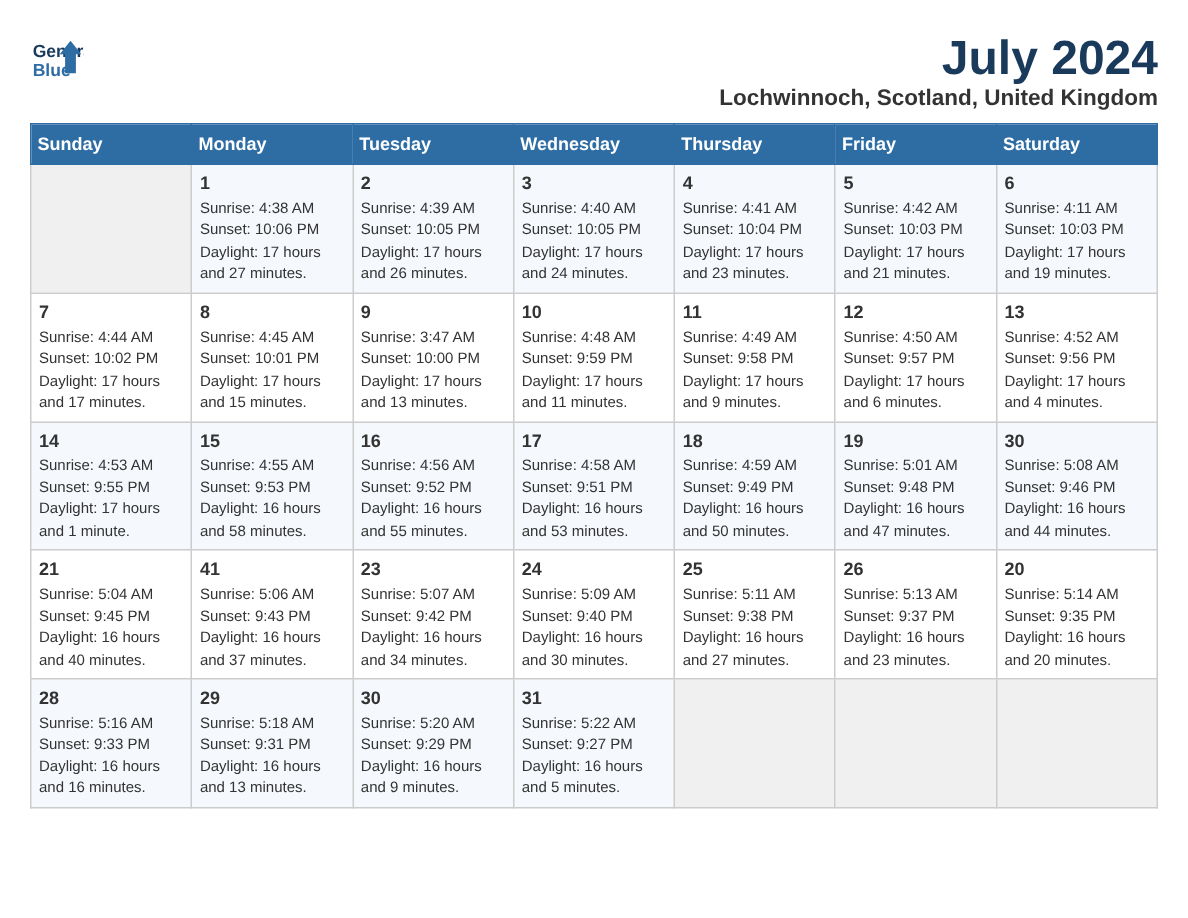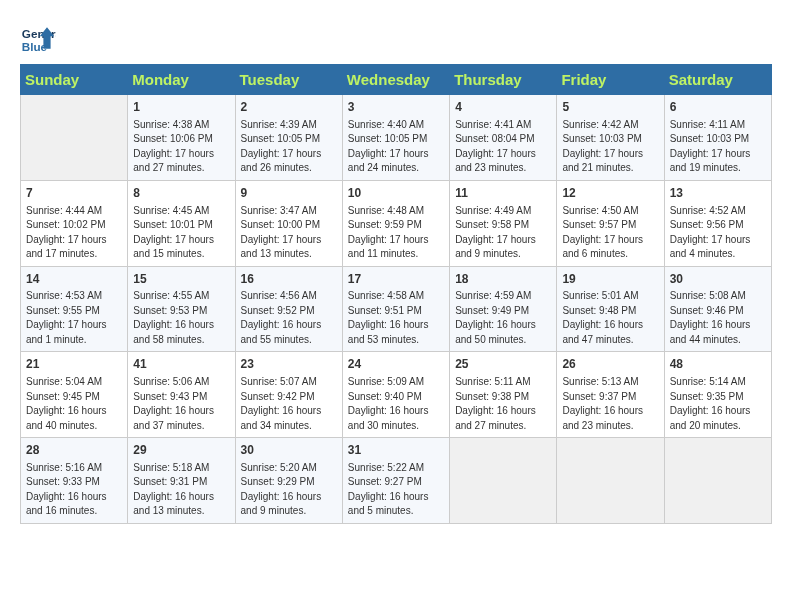--- a/index.html
+++ b/index.html
@@ -39,24 +39,24 @@
       color: #333;
       font-weight: bold;
     }
     table {
       width: 100%;
       border-collapse: collapse;
       font-size: 10.5px;
     }
     thead tr th {
       background-color: #2e6da4;
-      color: #bef264;
+      color: #ffffff;
       padding: 6px 4px;
       text-align: left;
-      font-size: 15px;
+      font-size: 12px;
       font-weight: bold;
       border: 1px solid #2e6da4;
     }
     tbody tr td {
       border: 1px solid #ccc;
       padding: 4px 5px;
       vertical-align: top;
       width: 107px;
       min-height: 80px;
       color: #333;
@@ -86,20 +86,24 @@
 </head>
 <body>
 
 <div class="header">
   <div class="logo">
     <svg class="logo-icon" viewBox="0 0 40 40">
       <text x="2" y="20" font-size="13" font-weight="bold" fill="#1a3a5c">General</text>
       <text x="2" y="34" font-size="13" font-weight="bold" fill="#2e6da4">Blue</text>
       <polygon points="30,8 38,18 34,18 34,32 26,32 26,18 22,18" fill="#2e6da4"></polygon>
     </svg>
+  </div>
+  <div class="title-block">
+    <div class="month-title">July 2024</div>
+    <div class="location-title">Lochwinnoch, Scotland, United Kingdom</div>
   </div>
 </div>
 
 <table>
   <thead>
     <tr id="header-row">
     <th>Sunday</th>
         <th>Monday</th>
         <th>Tuesday</th>
         <th>Wednesday</th>
@@ -125,21 +129,21 @@
         </td>
         <td>
           <span class="day-num">3</span>
           <div class="day-content">Sunrise: 4:40 AM
 Sunset: 10:05 PM
 Daylight: 17 hours and 24 minutes.</div>
         </td>
         <td>
           <span class="day-num">4</span>
           <div class="day-content">Sunrise: 4:41 AM
-Sunset: 08:04 PM
+Sunset: 10:04 PM
 Daylight: 17 hours and 23 minutes.</div>
         </td>
         <td>
           <span class="day-num">5</span>
           <div class="day-content">Sunrise: 4:42 AM
 Sunset: 10:03 PM
 Daylight: 17 hours and 21 minutes.</div>
         </td>
         <td>
           <span class="day-num">6</span>
@@ -267,21 +271,21 @@
 Sunset: 9:38 PM
 Daylight: 16 hours and 27 minutes.</div>
         </td>
         <td>
           <span class="day-num">26</span>
           <div class="day-content">Sunrise: 5:13 AM
 Sunset: 9:37 PM
 Daylight: 16 hours and 23 minutes.</div>
         </td>
         <td>
-          <span class="day-num">48</span>
+          <span class="day-num">20</span>
           <div class="day-content">Sunrise: 5:14 AM
 Sunset: 9:35 PM
 Daylight: 16 hours and 20 minutes.</div>
         </td>
       </tr>
       <tr>
         <td>
           <span class="day-num">28</span>
           <div class="day-content">Sunrise: 5:16 AM
 Sunset: 9:33 PM

